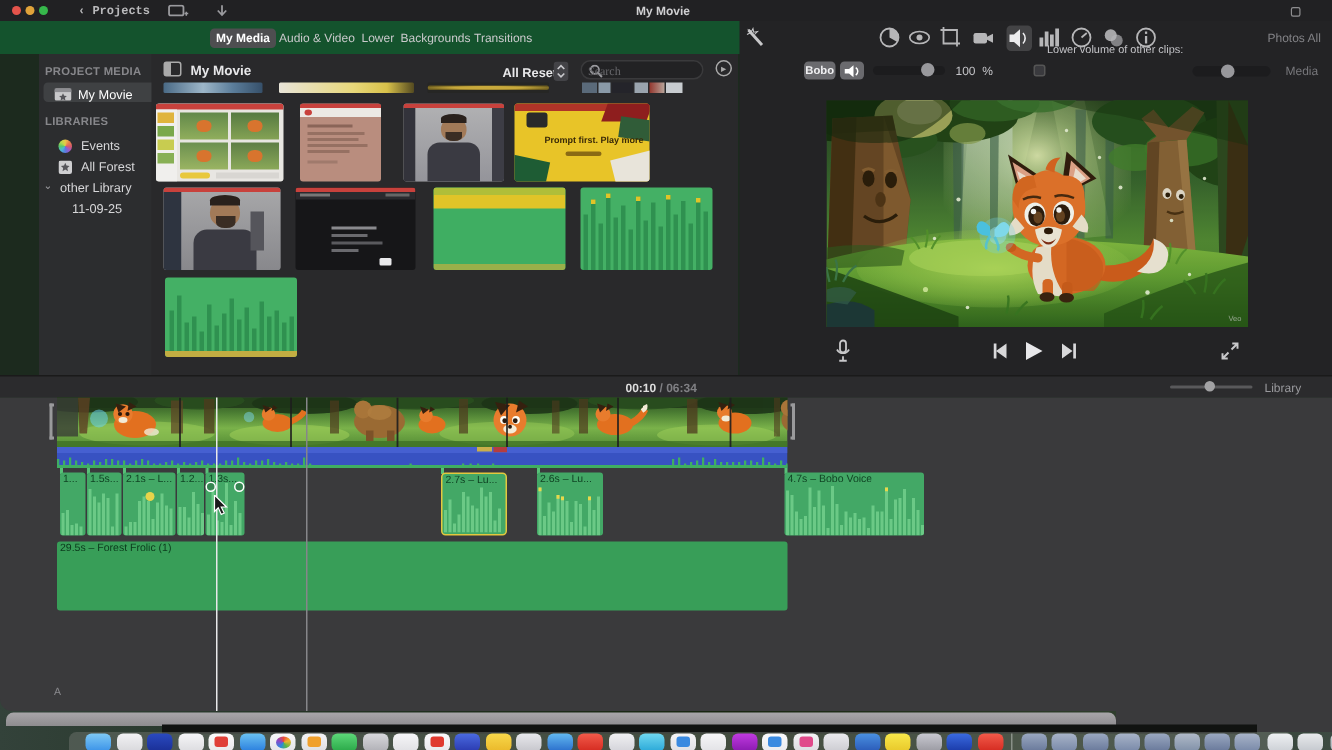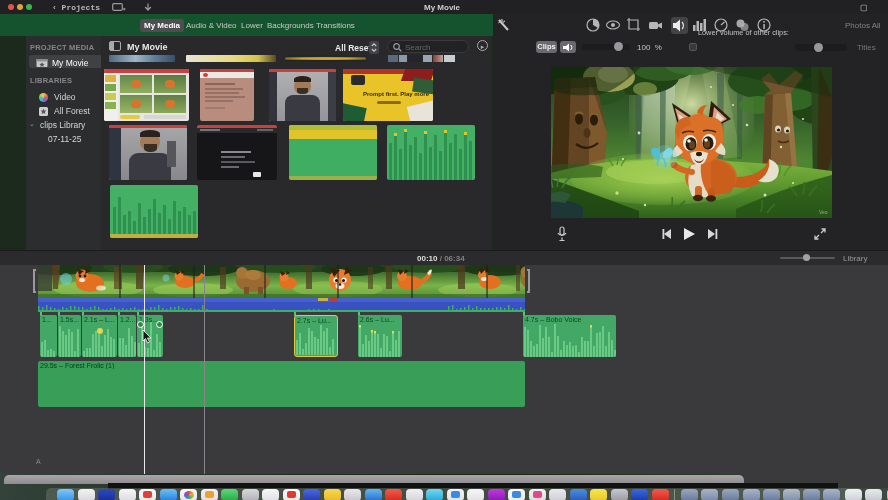--- a/index.html
+++ b/index.html
@@ -78,48 +78,48 @@
 <div class="abs" id="sidebar">
   <div class="abs sb-h" style="left:4px;top:7px;">PROJECT MEDIA</div>
   <div class="abs" id="sb-sel"></div>
   <div class="abs sb-i" style="left:26px;top:22px;color:#fff;">My Movie</div>
   <svg class="abs" style="left:10px;top:22px;" width="12" height="10" viewBox="0 0 12 10">
       <rect x="0.5" y="1" width="11" height="8" rx="1" fill="#c9c9cb"></rect>
       <rect x="0.5" y="1" width="11" height="2.4" fill="#8e8e92"></rect>
       <path d="M6 4.2 L6.8 5.8 L8.6 6 L7.3 7.2 L7.6 9 L6 8.1 L4.4 9 L4.7 7.2 L3.4 6 L5.2 5.8 Z" fill="#55555a"></path>
     </svg>
   <div class="abs sb-h" style="left:4px;top:40px;">LIBRARIES</div>
-  <div class="abs sb-i" style="left:28px;top:56px;">Video</div>
+  <div class="abs sb-i" style="left:28px;top:56px;">Events</div>
   <div class="abs" style="left:13px;top:57px;width:9px;height:9px;border-radius:50%;background:conic-gradient(#e8c84a,#e8824a,#d85a6a,#9a5ac8,#5a7ae0,#4ab8d8,#5ac86a,#b8d84a,#e8c84a);"></div>
   <div class="abs sb-i" style="left:28px;top:70px;">All Forest</div>
   <svg class="abs" style="left:13px;top:71px;" width="9" height="9" viewBox="0 0 9 9">
       <rect width="9" height="9" rx="1.5" fill="#cfcfd1"></rect>
       <path d="M4.5 1.5 L5.3 3.4 L7.4 3.6 L5.9 5 L6.3 7.1 L4.5 6 L2.7 7.1 L3.1 5 L1.6 3.6 L3.7 3.4 Z" fill="#55555a"></path>
     </svg>
-  <div class="abs sb-i" style="left:14px;top:84px;">clips Library</div>
+  <div class="abs sb-i" style="left:14px;top:84px;">other Library</div>
   <div class="abs" style="left:3px;top:84px;color:#9a9a9e;font-size:7px;">⌄</div>
-  <div class="abs sb-i" style="left:22px;top:98px;">07-11-25</div>
+  <div class="abs sb-i" style="left:22px;top:98px;">11-09-25</div>
 </div>
 
 <div class="abs" id="media">
   <div class="abs" style="left:8px;top:5px;width:12px;height:10px;border:1px solid #aaa;border-radius:2px;"></div>
   <div class="abs" style="left:9px;top:6px;width:4px;height:8px;background:#aaa;"></div>
   <div class="abs hdr" style="left:26px;top:6px;">My Movie</div>
   <div class="abs" style="left:234px;top:7px;font-size:8.5px;font-weight:bold;color:#e8e8ea;">All Reset</div>
   <svg class="abs" style="left:268px;top:5px;" width="10" height="13" viewBox="0 0 10 13">
       <rect width="10" height="13" rx="2.5" fill="#434347"></rect>
       <path d="M2.8 5 L5 2.8 L7.2 5" stroke="#c8c8cc" stroke-width="1.1" fill="none"></path>
       <path d="M2.8 8 L5 10.2 L7.2 8" stroke="#c8c8cc" stroke-width="1.1" fill="none"></path>
     </svg>
   <div class="abs" style="left:286px;top:4px;width:82px;height:13px;background:#222224;border:1px solid #3a3a3c;border-radius:7px;"></div>
   <svg class="abs" style="left:292px;top:7px;" width="9" height="9" viewBox="0 0 9 9">
       <circle cx="3.5" cy="3.5" r="2.8" fill="none" stroke="#9a9a9e" stroke-width="1.2"></circle>
       <line x1="5.7" y1="5.7" x2="8.3" y2="8.3" stroke="#9a9a9e" stroke-width="1.3"></line>
     </svg>
-  <div class="abs" style="left:304px;top:7px;color:#67676b;font-size:8px;">Search</div>
+  <div class="abs" style="left:291px;top:7px;color:#67676b;font-size:8px;font-family:Liberation Serif, serif;">Search</div>
   <div class="abs" style="left:376px;top:4px;width:11px;height:11px;border:1px solid #aaa;border-radius:50%;color:#aaa;font-size:7px;text-align:center;line-height:11px;">▸</div>
 
   <div class="abs" style="left:8px;top:19px;width:66px;height:7px;background:linear-gradient(90deg,#4a6a86,#9db6c8 40%,#5b7d9a 70%,#36506a);border-radius:1px;"></div>
   <div class="abs" style="left:85px;top:19px;width:90px;height:7px;background:linear-gradient(90deg,#e8e4d8,#e8d87a 55%,#d8c14a 80%,#544a20);border-radius:1px;"></div>
   <div class="abs" style="left:184px;top:19px;width:81px;height:7px;background:#262624;border-radius:1px;overflow:hidden;">
     <div class="abs" style="left:0;top:2px;width:81px;height:3px;background:radial-gradient(ellipse at 50% 50%, #c8a93c 40%, #6a5a1e 80%);border-radius:2px;"></div>
   </div>
   <div class="abs" style="left:287px;top:19px;width:10px;height:7px;background:#5a6a7a;"></div>
   <div class="abs" style="left:298px;top:19px;width:8px;height:7px;background:#8a9aa8;"></div>
   <div class="abs" style="left:307px;top:19px;width:14px;height:7px;background:#24242a;"></div>
@@ -318,34 +318,34 @@
   </g>
 
   <g transform="translate(171,0)">
     <circle cx="7" cy="7" r="6" fill="none" stroke="#b6b6b8" stroke-width="1.2"></circle>
     <rect x="6.3" y="6" width="1.5" height="5" fill="#b6b6b8"></rect>
     <rect x="6.3" y="3" width="1.5" height="1.6" fill="#b6b6b8"></rect>
   </g>
 </svg>
 <div class="abs" style="left:845px;top:21px;font-size:8px;color:#828286;">Photos All</div>
 
-<div class="abs" style="left:536px;top:41px;width:21px;height:12px;background:#6a6a6e;border-radius:3px;color:#f0f0f2;font-size:7.5px;font-weight:bold;text-align:center;line-height:12px;">Clips</div>
+<div class="abs" style="left:536px;top:41px;width:21px;height:12px;background:#6a6a6e;border-radius:3px;color:#f0f0f2;font-size:7.5px;font-weight:bold;text-align:center;line-height:12px;">Bobo</div>
 <div class="abs" style="left:560px;top:41px;width:16px;height:12px;background:#6a6a6e;border-radius:3px;"></div>
 <svg class="abs" style="left:563px;top:43px;" width="11" height="9" viewBox="0 0 11 9">
     <path d="M0 3 L3 3 L6 0.5 L6 8.5 L3 6 L0 6 Z" fill="#fff"></path>
     <path d="M7.5 2 A3 3 0 0 1 7.5 7" stroke="#fff" fill="none" stroke-width="1"></path>
   </svg>
 <div class="abs" style="left:582px;top:44px;width:48px;height:6px;background:#1c1c1e;border-radius:3px;"></div>
 <div class="abs" style="left:614px;top:42px;width:9px;height:9px;background:#98989c;border-radius:50%;"></div>
 <div class="abs" style="left:637px;top:43px;font-size:8px;color:#c4c4c8;">100&nbsp; %</div>
 <div class="abs" style="left:689px;top:43px;width:8px;height:8px;background:#3a3a3e;border:1px solid #555;border-radius:2px;"></div>
 <div class="abs" style="left:698px;top:28px;font-size:7.3px;color:#c4c4c8;">Lower volume of other clips:</div>
 <div class="abs" style="left:795px;top:44px;width:52px;height:7px;background:#1c1c1e;border-radius:3.5px;"></div>
 <div class="abs" style="left:814px;top:43px;width:9px;height:9px;background:#98989c;border-radius:50%;"></div>
-<div class="abs" style="left:857px;top:43px;font-size:8px;color:#77777b;">Titles</div>
+<div class="abs" style="left:857px;top:43px;font-size:8px;color:#77777b;">Media</div>
 
 <svg class="abs" style="left:551px;top:67px;" width="281" height="151" viewBox="0 0 281 151">
   <defs>
     <linearGradient id="bgf" x1="0" y1="0" x2="0" y2="1">
       <stop offset="0" stop-color="#24421f"></stop>
       <stop offset="0.35" stop-color="#38652e"></stop>
       <stop offset="0.62" stop-color="#538c35"></stop>
       <stop offset="1" stop-color="#467c2a"></stop>
     </linearGradient>
     <radialGradient id="beam" cx="0.5" cy="0.35" r="0.6">

